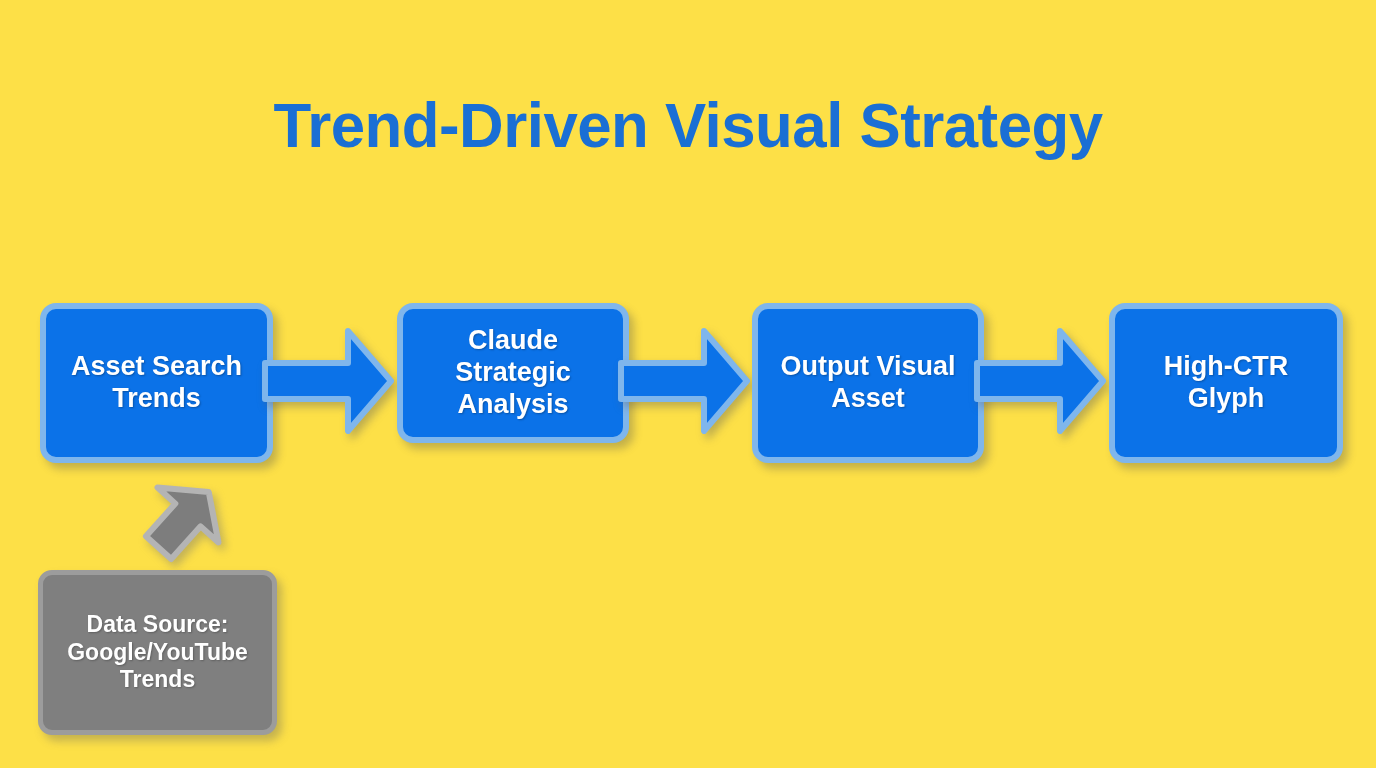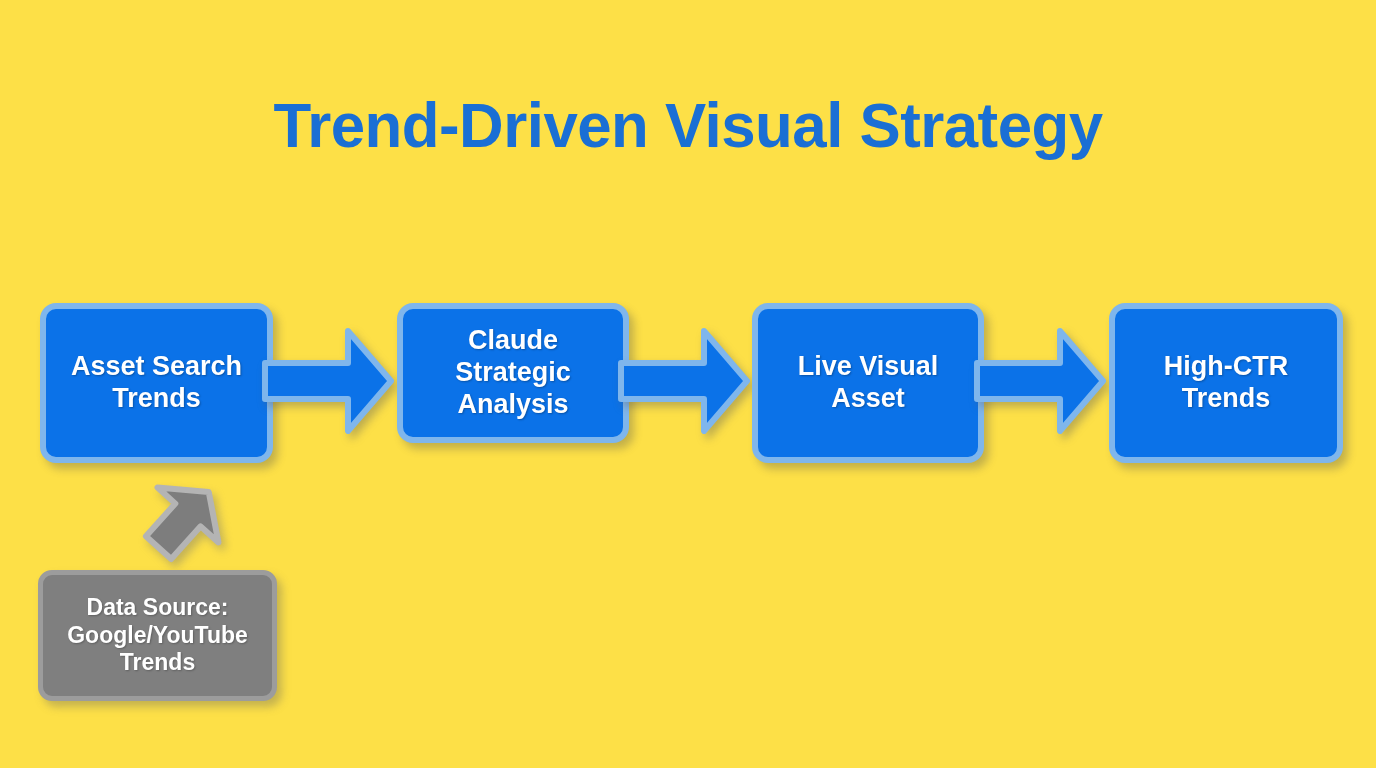--- a/index.html
+++ b/index.html
@@ -77,21 +77,21 @@
   #arrow-1 { left: 262px; }
   #arrow-2 { left: 618px; }
   #arrow-3 { left: 974px; }
 
   
   #source-box {
     position: absolute;
     left: 38px;
     top: 570px;
     width: 239px;
-    height: 131px;
+    height: 165px;
     box-sizing: border-box;
     border-radius: 14px;
     border: 5px solid #9c9c9c;
     background: #7f7f7f;
     color: #ffffff;
     display: flex;
     align-items: center;
     justify-content: center;
     text-align: center;
     font-weight: bold;
@@ -141,33 +141,33 @@
 Analysis</span>
   </div>
 
   <div class="flow-arrow" id="arrow-2">
     <svg width="132" height="112" viewBox="0 0 132 112" xmlns="http://www.w3.org/2000/svg">
       <polygon points="3,38 86,38 86,6 129,56 86,106 86,74 3,74" fill="#0b72e8" stroke="#7fb6ec" stroke-width="6" stroke-linejoin="round"></polygon>
     </svg>
   </div>
 
   <div class="flow-box" id="box-3">
-    <span class="box-label">Live Visual
+    <span class="box-label">Output Visual
 Asset</span>
   </div>
 
   <div class="flow-arrow" id="arrow-3">
     <svg width="132" height="112" viewBox="0 0 132 112" xmlns="http://www.w3.org/2000/svg">
       <polygon points="3,38 86,38 86,6 129,56 86,106 86,74 3,74" fill="#0b72e8" stroke="#7fb6ec" stroke-width="6" stroke-linejoin="round"></polygon>
     </svg>
   </div>
 
   <div class="flow-box" id="box-4">
     <span class="box-label">High-CTR
-Trends</span>
+Glyph</span>
   </div>
 
   <div id="source-arrow">
     <svg width="110" height="115" viewBox="0 0 110 115" xmlns="http://www.w3.org/2000/svg">
       <g transform="rotate(-48 55 57.5)">
         <polygon points="22,40 66,40 66,16 97,57 66,98 66,74 22,74" fill="#7d7d7d" stroke="#b4b4b4" stroke-width="6" stroke-linejoin="round"></polygon>
       </g>
     </svg>
   </div>
 

